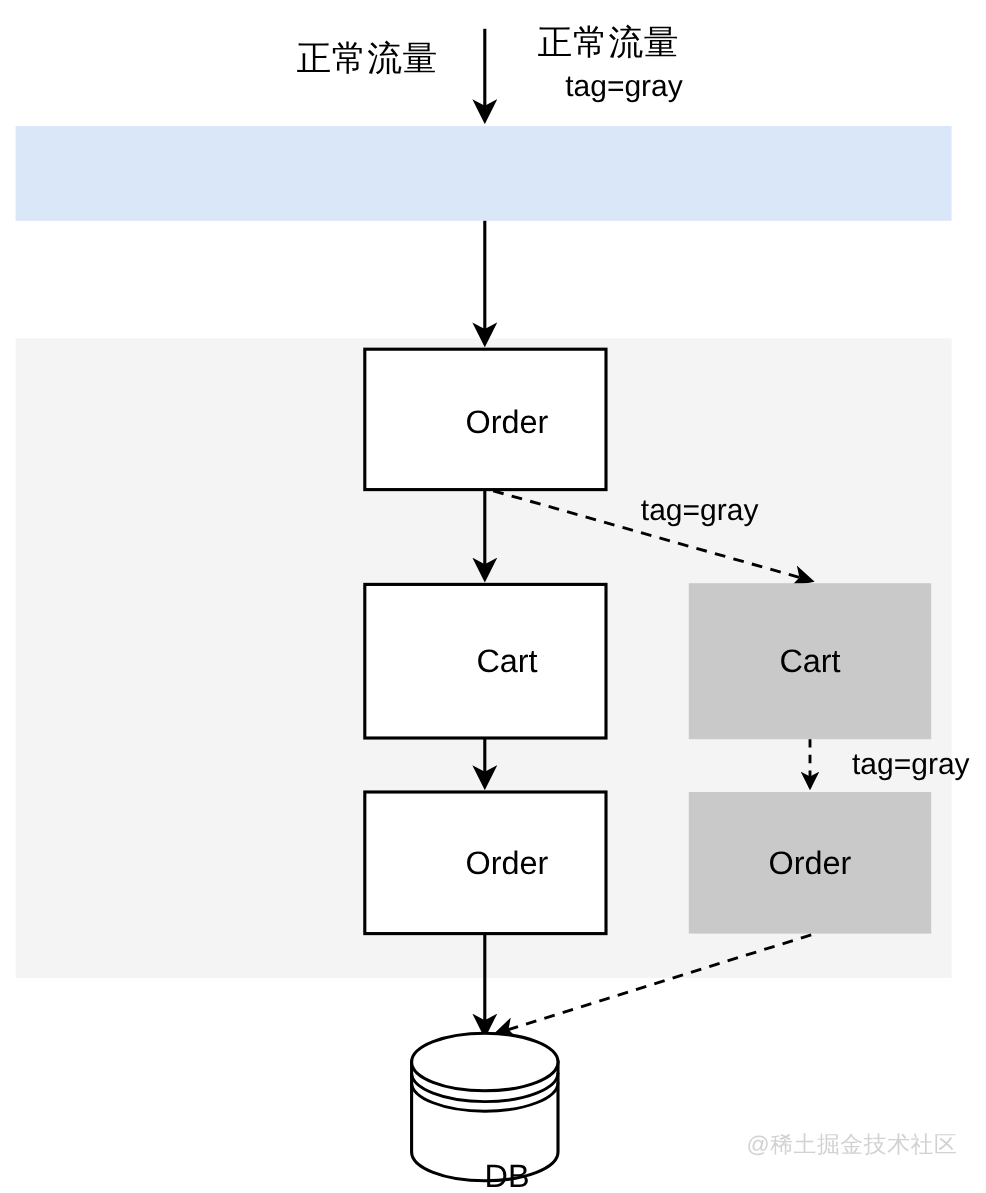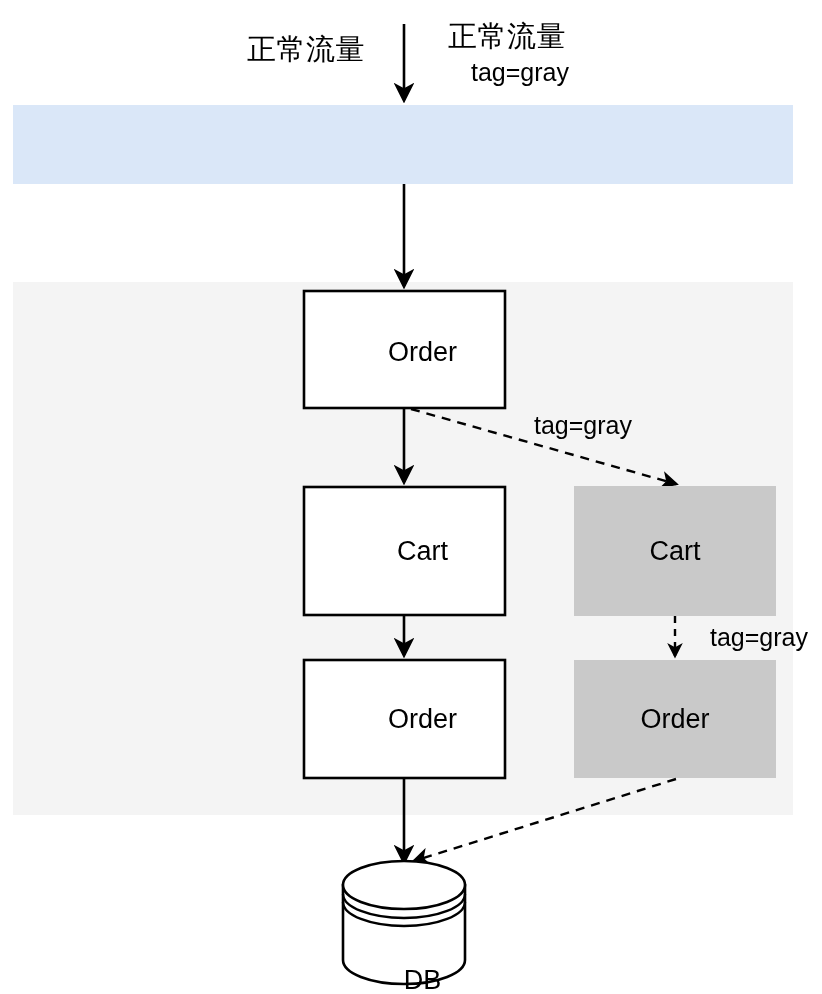--- a/index.html
+++ b/index.html
@@ -128,14 +128,15 @@
   <div class="node-text" style="left:574px; right:auto; width:202px; top:538px;">Cart</div>
 
   <div class="label mono-ish" style="left:694px; top:625px;">tag=gray</div>
 
   <div class="node-text" style="top:706px;">Order</div>
 
   <div class="node-text" style="left:574px; right:auto; width:202px; top:706px;">Order</div>
 
   <div class="node-text" style="top:933px;margin-top:34px;">DB</div>
 
+  <div class="watermark" style="left:622px; top:941px;">@稀土掘金技术社区</div>
 
 </div>
 
 </body></html>

